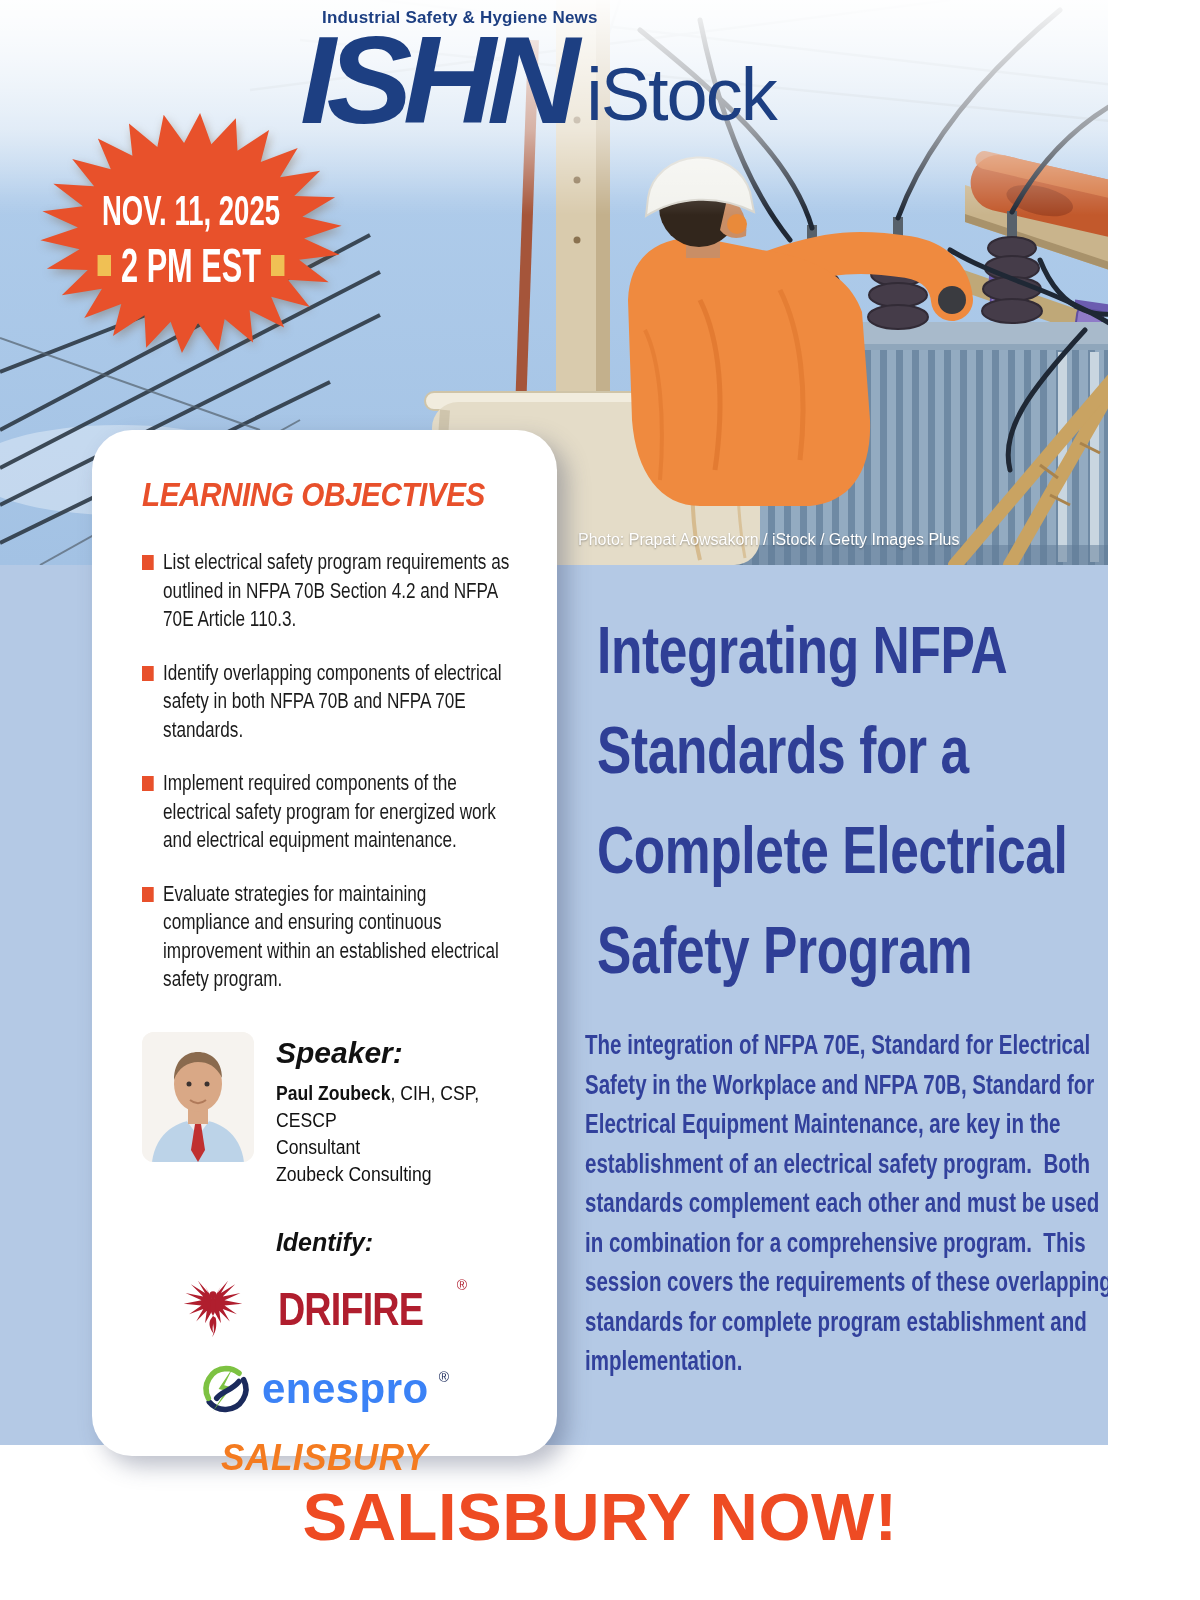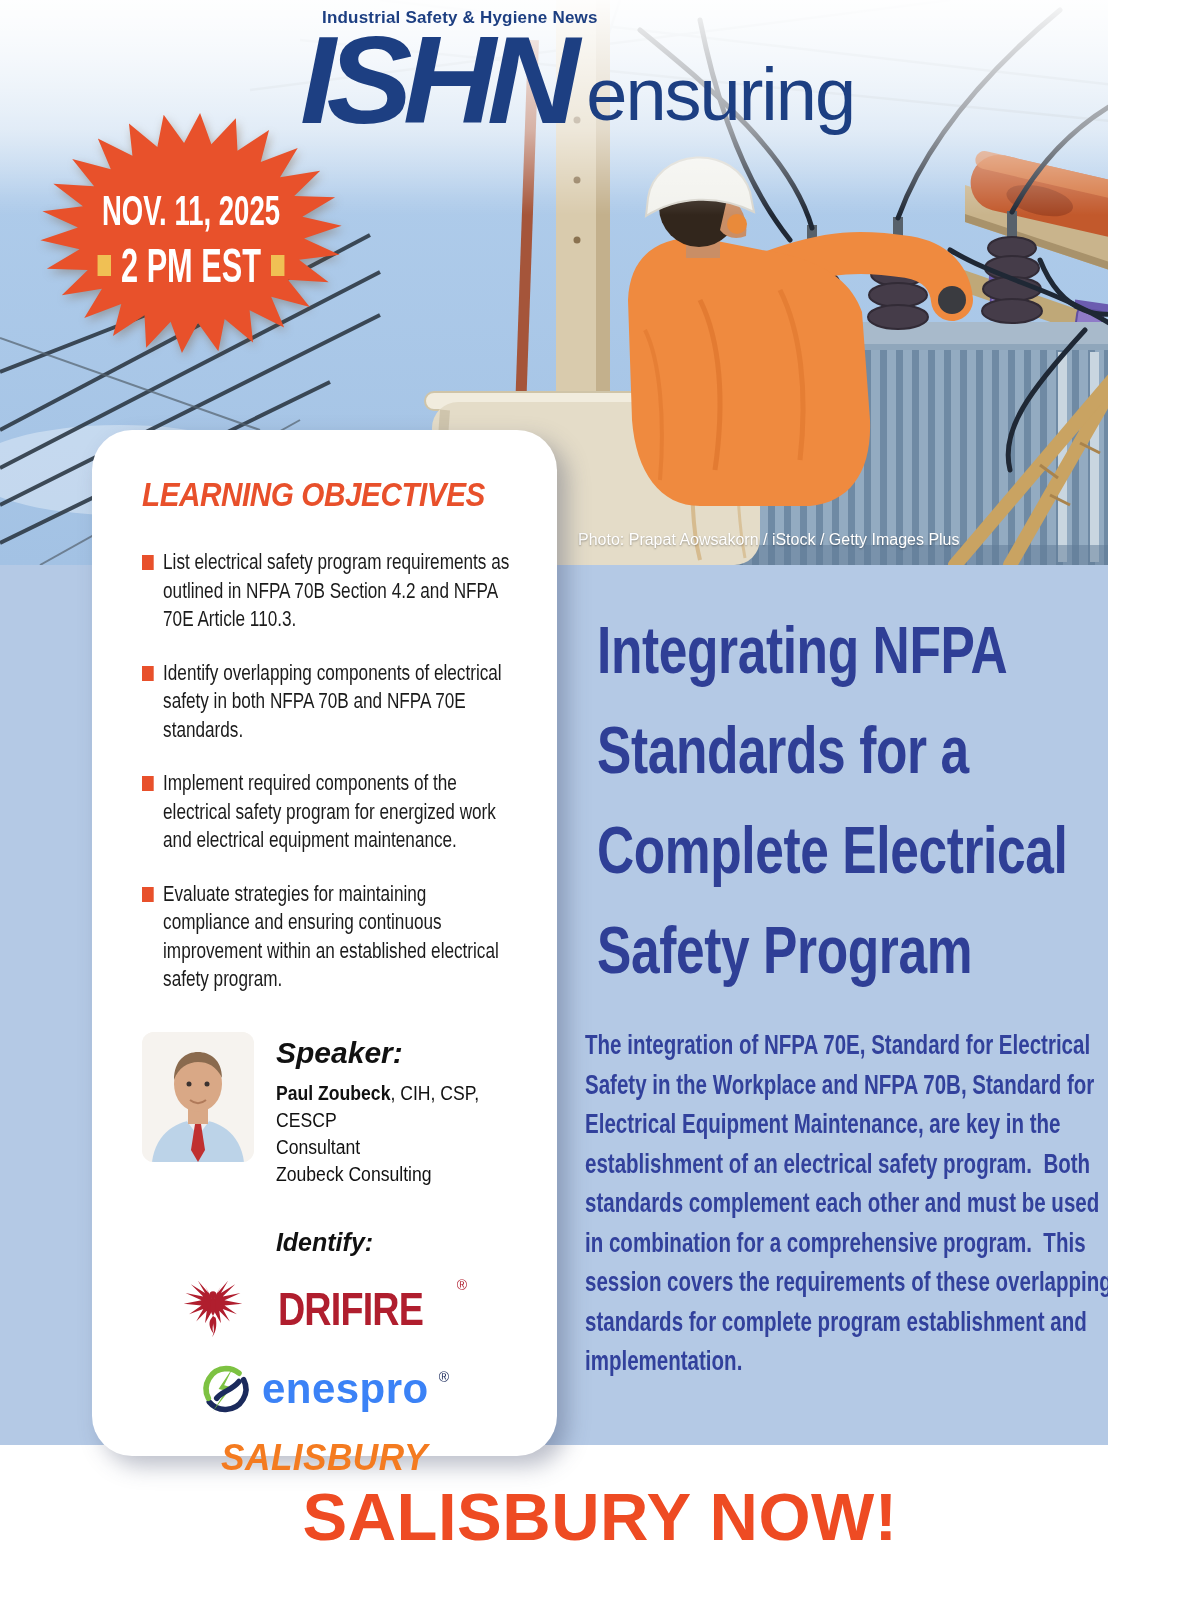--- a/index.html
+++ b/index.html
@@ -253,21 +253,21 @@
 
     <rect x="0" y="0" width="1200" height="215" fill="url(#whitefade)"></rect>
   </svg>
 
   <div class="panel"></div>
 
   <div class="hdr">
     <div class="tagline">Industrial Safety &amp; Hygiene News</div>
     <div class="logo-row">
       <span class="logo-ishn">ISHN</span>
-      <span class="logo-webinar">ensuring</span>
+      <span class="logo-webinar">iStock</span>
     </div>
   </div>
 
   <div class="burst">
     <svg viewBox="-104 -104 208 208" preserveAspectRatio="none">
       <polygon points="6.0,-99.8 13.5,-73.8 29.7,-95.5 30.8,-68.4 51.7,-85.6 46.2,-59.1 70.7,-70.7 59.0,-46.3 85.6,-51.8 68.4,-30.8 95.5,-29.8 73.8,-13.5 99.8,-6.1 74.9,4.5 98.4,18.0 71.6,22.3 91.2,41.0 64.2,38.8 78.7,61.6 53.1,53.0 61.7,78.7 38.8,64.2 41.1,91.2 22.3,71.6 18.1,98.4 4.6,74.9 -6.0,99.8 -13.5,73.8 -29.7,95.5 -30.8,68.4 -51.7,85.6 -46.2,59.1 -70.7,70.7 -59.0,46.3 -85.6,51.8 -68.4,30.8 -95.5,29.8 -73.8,13.5 -99.8,6.1 -74.9,-4.5 -98.4,-18.0 -71.6,-22.3 -91.2,-41.0 -64.2,-38.8 -78.7,-61.6 -53.1,-53.0 -61.7,-78.7 -38.8,-64.2 -41.1,-91.2 -22.3,-71.6 -18.1,-98.4 -4.6,-74.9" fill="#E8512B"></polygon>
     </svg>
     <div class="burst-text">
       <div class="burst-line1">NOV. 11, 2025</div>
       <div class="burst-line2">

